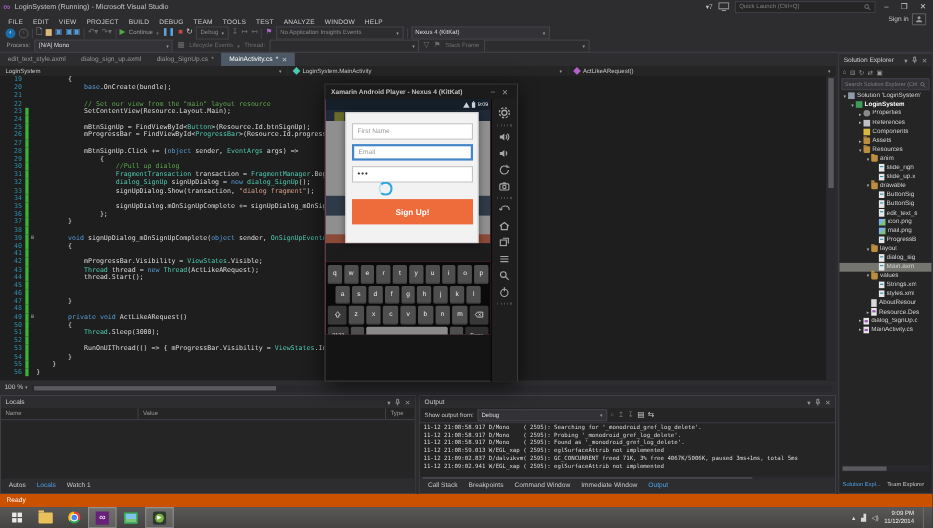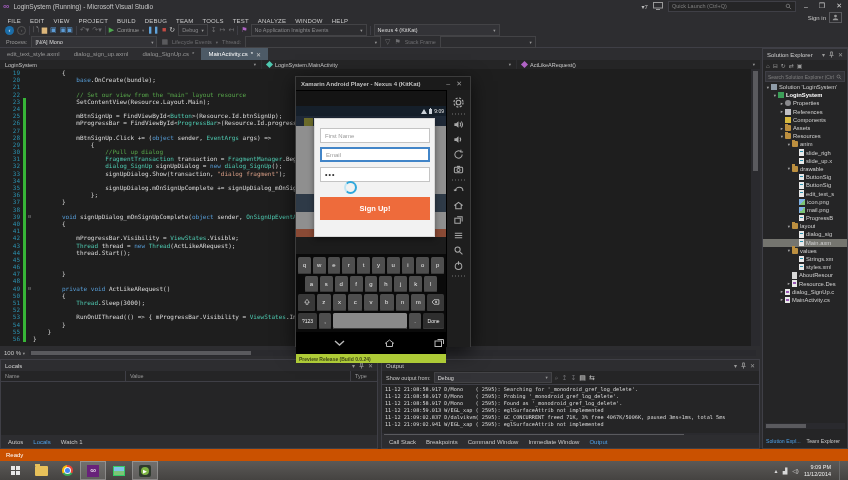--- a/index.html
+++ b/index.html
@@ -126,21 +126,21 @@
   .player-icon i{width:8px;height:8px;border-radius:50%;background:#7CB342;color:#fff;font-style:normal;font-size:5px;line-height:8px;text-align:center;}
   .tray{margin-left:auto;display:flex;align-items:center;gap:5px;padding-right:4px;}
   .tray .glyph{color:#D8D8D8;font-size:6px;}
   .clock{text-align:right;color:#F0F0F0;font-size:5.5px;line-height:7px;padding-right:3px;}
   .show-desk{width:4px;height:19px;border-left:1px solid #6a6a6a;}
   
   .emu{left:295px;top:76px;width:176px;height:271px;background:#141414;border:1px solid #3C3C3C;box-sizing:border-box;z-index:50;box-shadow:0 5px 18px rgba(0,0,0,.65);}
   .emu-title{height:13px;background:#1B1B1B;border-bottom:1px solid #000;display:flex;align-items:center;padding:0 5px;}
   .emu-title span.t{color:#C0C0C0;font-size:6px;font-weight:bold;flex:1;white-space:nowrap;overflow:hidden;}
   .emu-title .wb{color:#9a9a9a;font-size:7px;padding:0 3px;}
-  .emu-screen{position:absolute;left:0;top:29px;width:150px;height:257px;background:#ec4899;overflow:hidden;}
+  .emu-screen{position:absolute;left:0;top:13px;width:150px;height:214px;background:#ec4899;overflow:hidden;}
   .emu-side{position:absolute;right:0;top:13px;width:24px;height:257px;background:#1E1E1E;border-left:1px solid #000;display:flex;flex-direction:column;align-items:center;padding-top:6px;box-sizing:border-box;gap:4px;}
   .dots{width:14px;height:2px;background:repeating-linear-gradient(90deg,#4a4a4a 0 1px,transparent 1px 3px);}
   .a-status{position:absolute;left:0;top:0;width:150px;height:10px;background:#151F2A;display:flex;align-items:center;justify-content:flex-end;gap:2px;padding-right:2px;box-sizing:border-box;}
   .a-clock{color:#E8E8E8;font-size:5px;}
   .wifi{width:0;height:0;border-left:3px solid transparent;border-right:3px solid transparent;border-bottom:5px solid #CDD3DA;}
   .batt{width:3px;height:5px;background:#CDD3DA;position:relative;}
   .batt::before{content:"";position:absolute;top:-1px;left:1px;width:1px;height:1px;background:#CDD3DA;}
   .a-appheader{position:absolute;left:0;top:10px;width:150px;height:10px;background:#1F2937;}
   .a-appicon{position:absolute;left:8px;top:12px;width:9px;height:9px;background:#6B6B2A;}
   .a-body{position:absolute;left:0;top:20px;width:150px;height:111px;background:#8F8F8F;}

